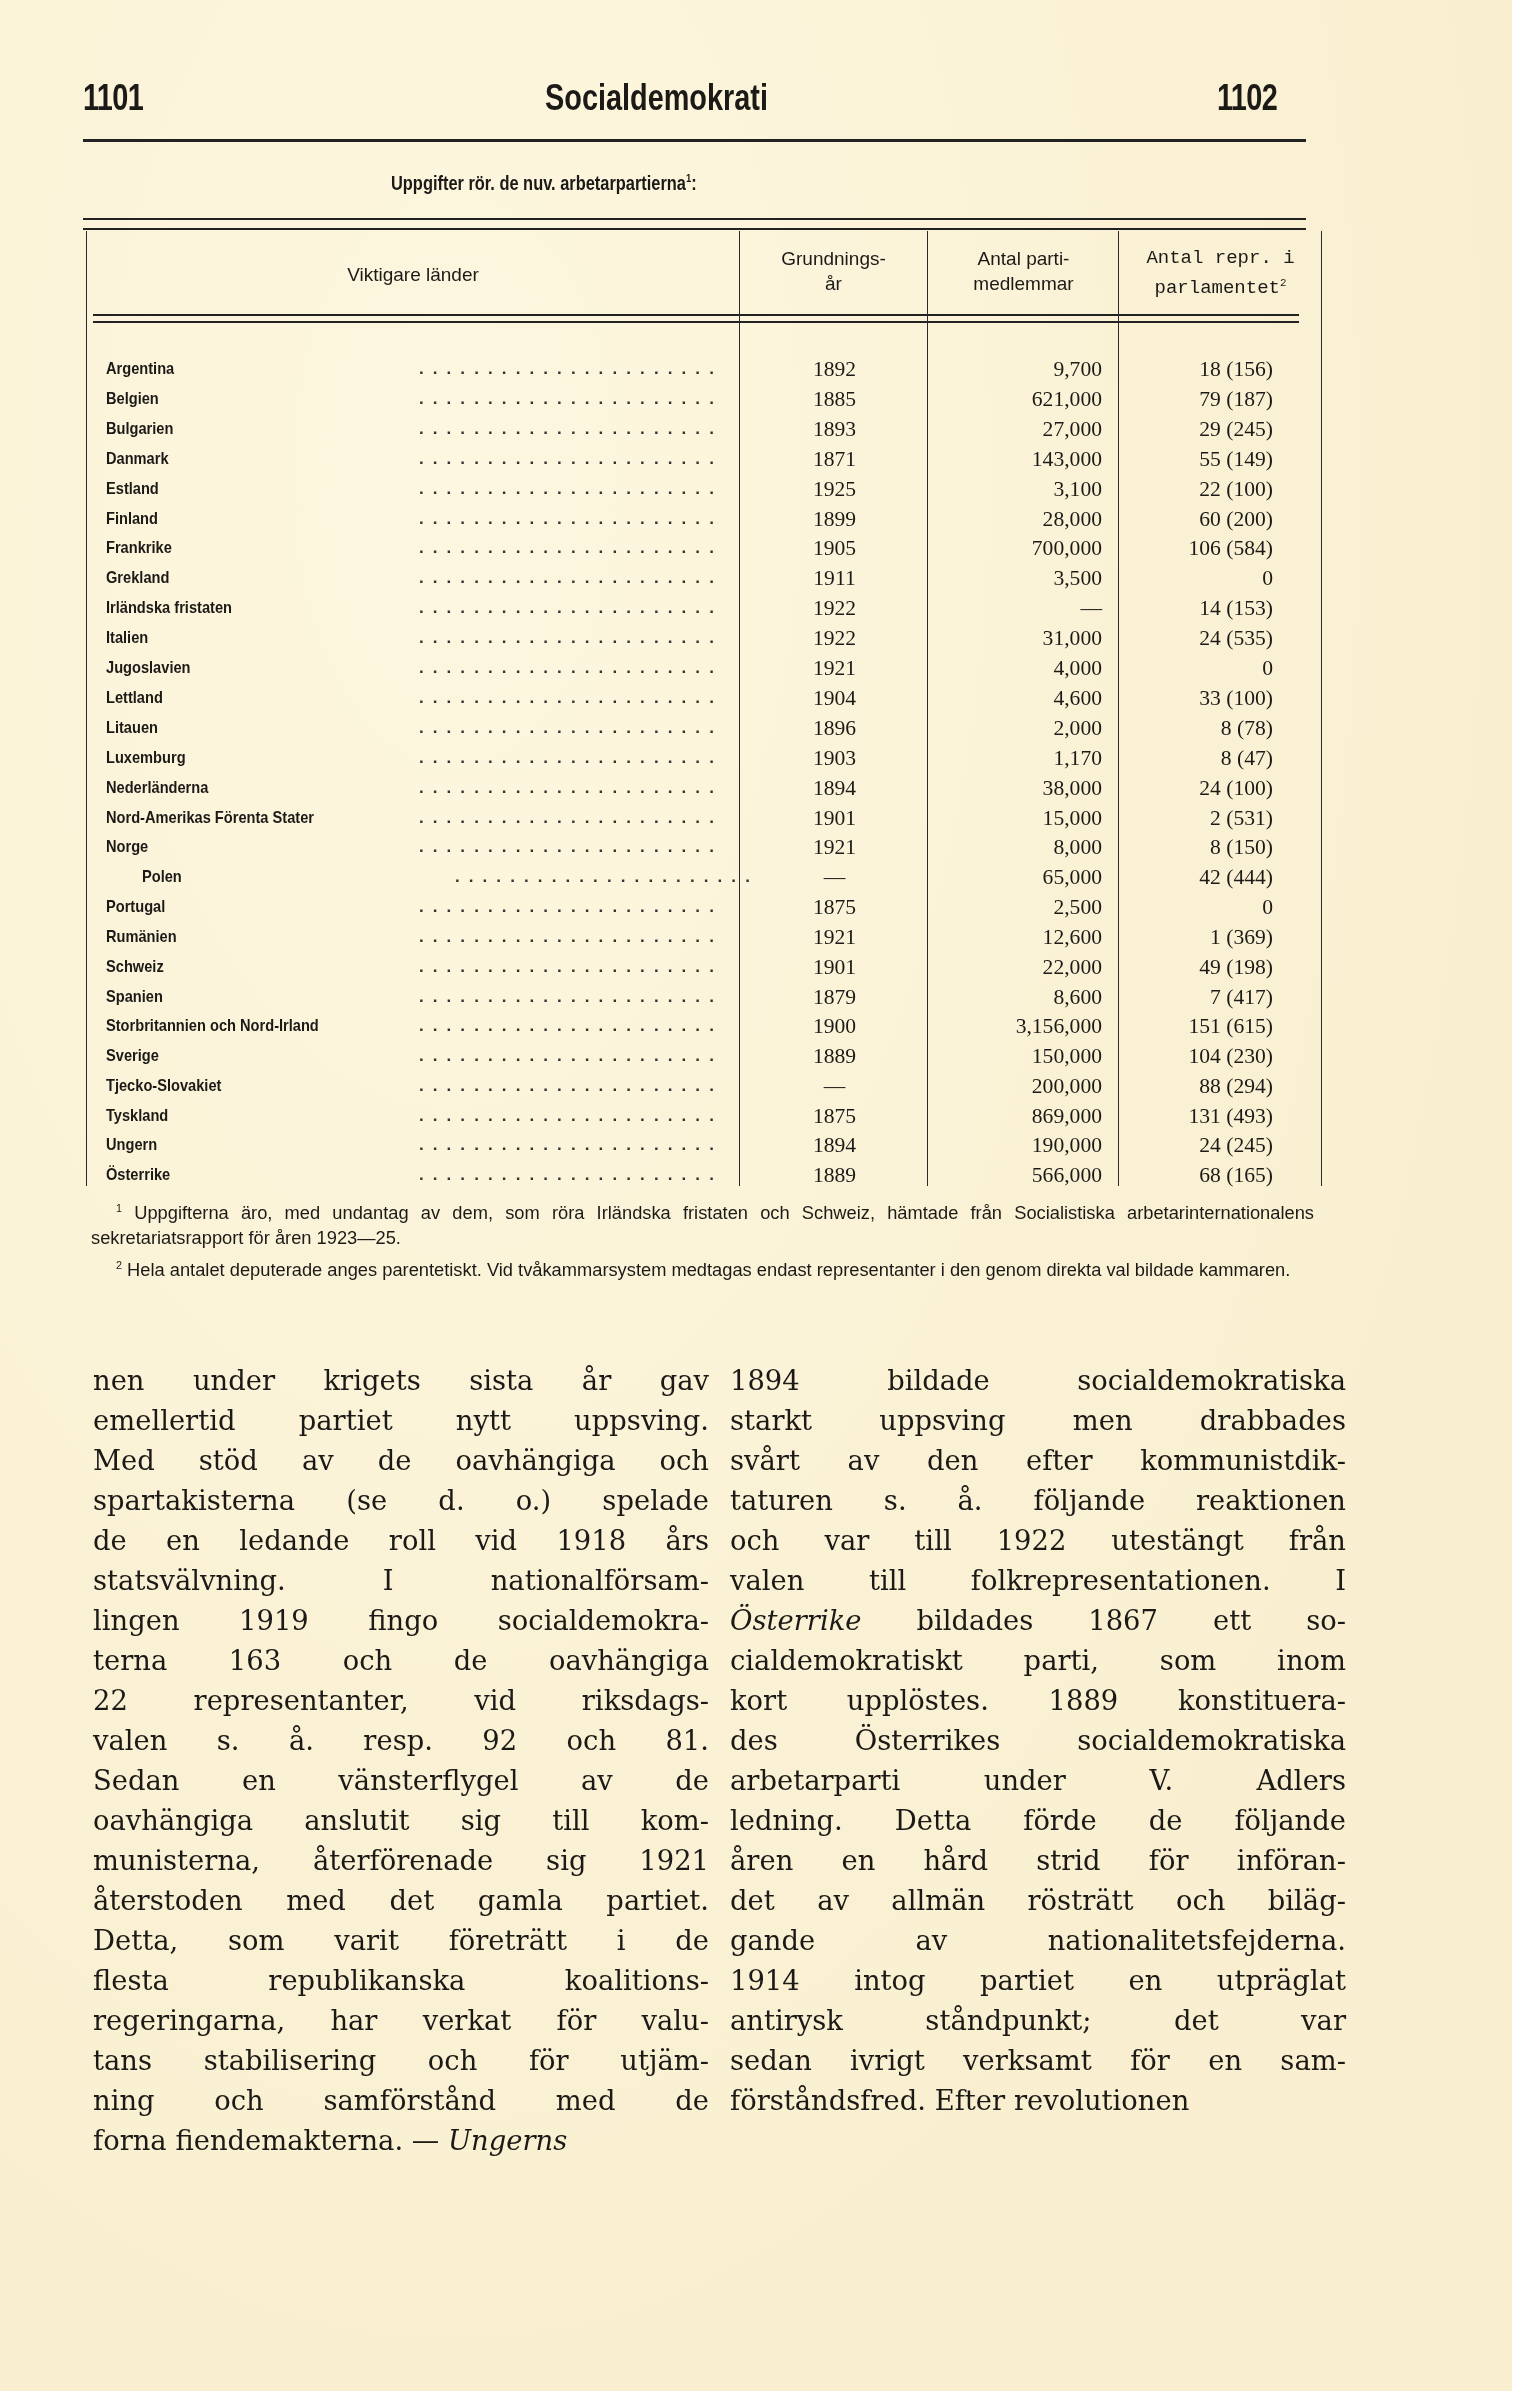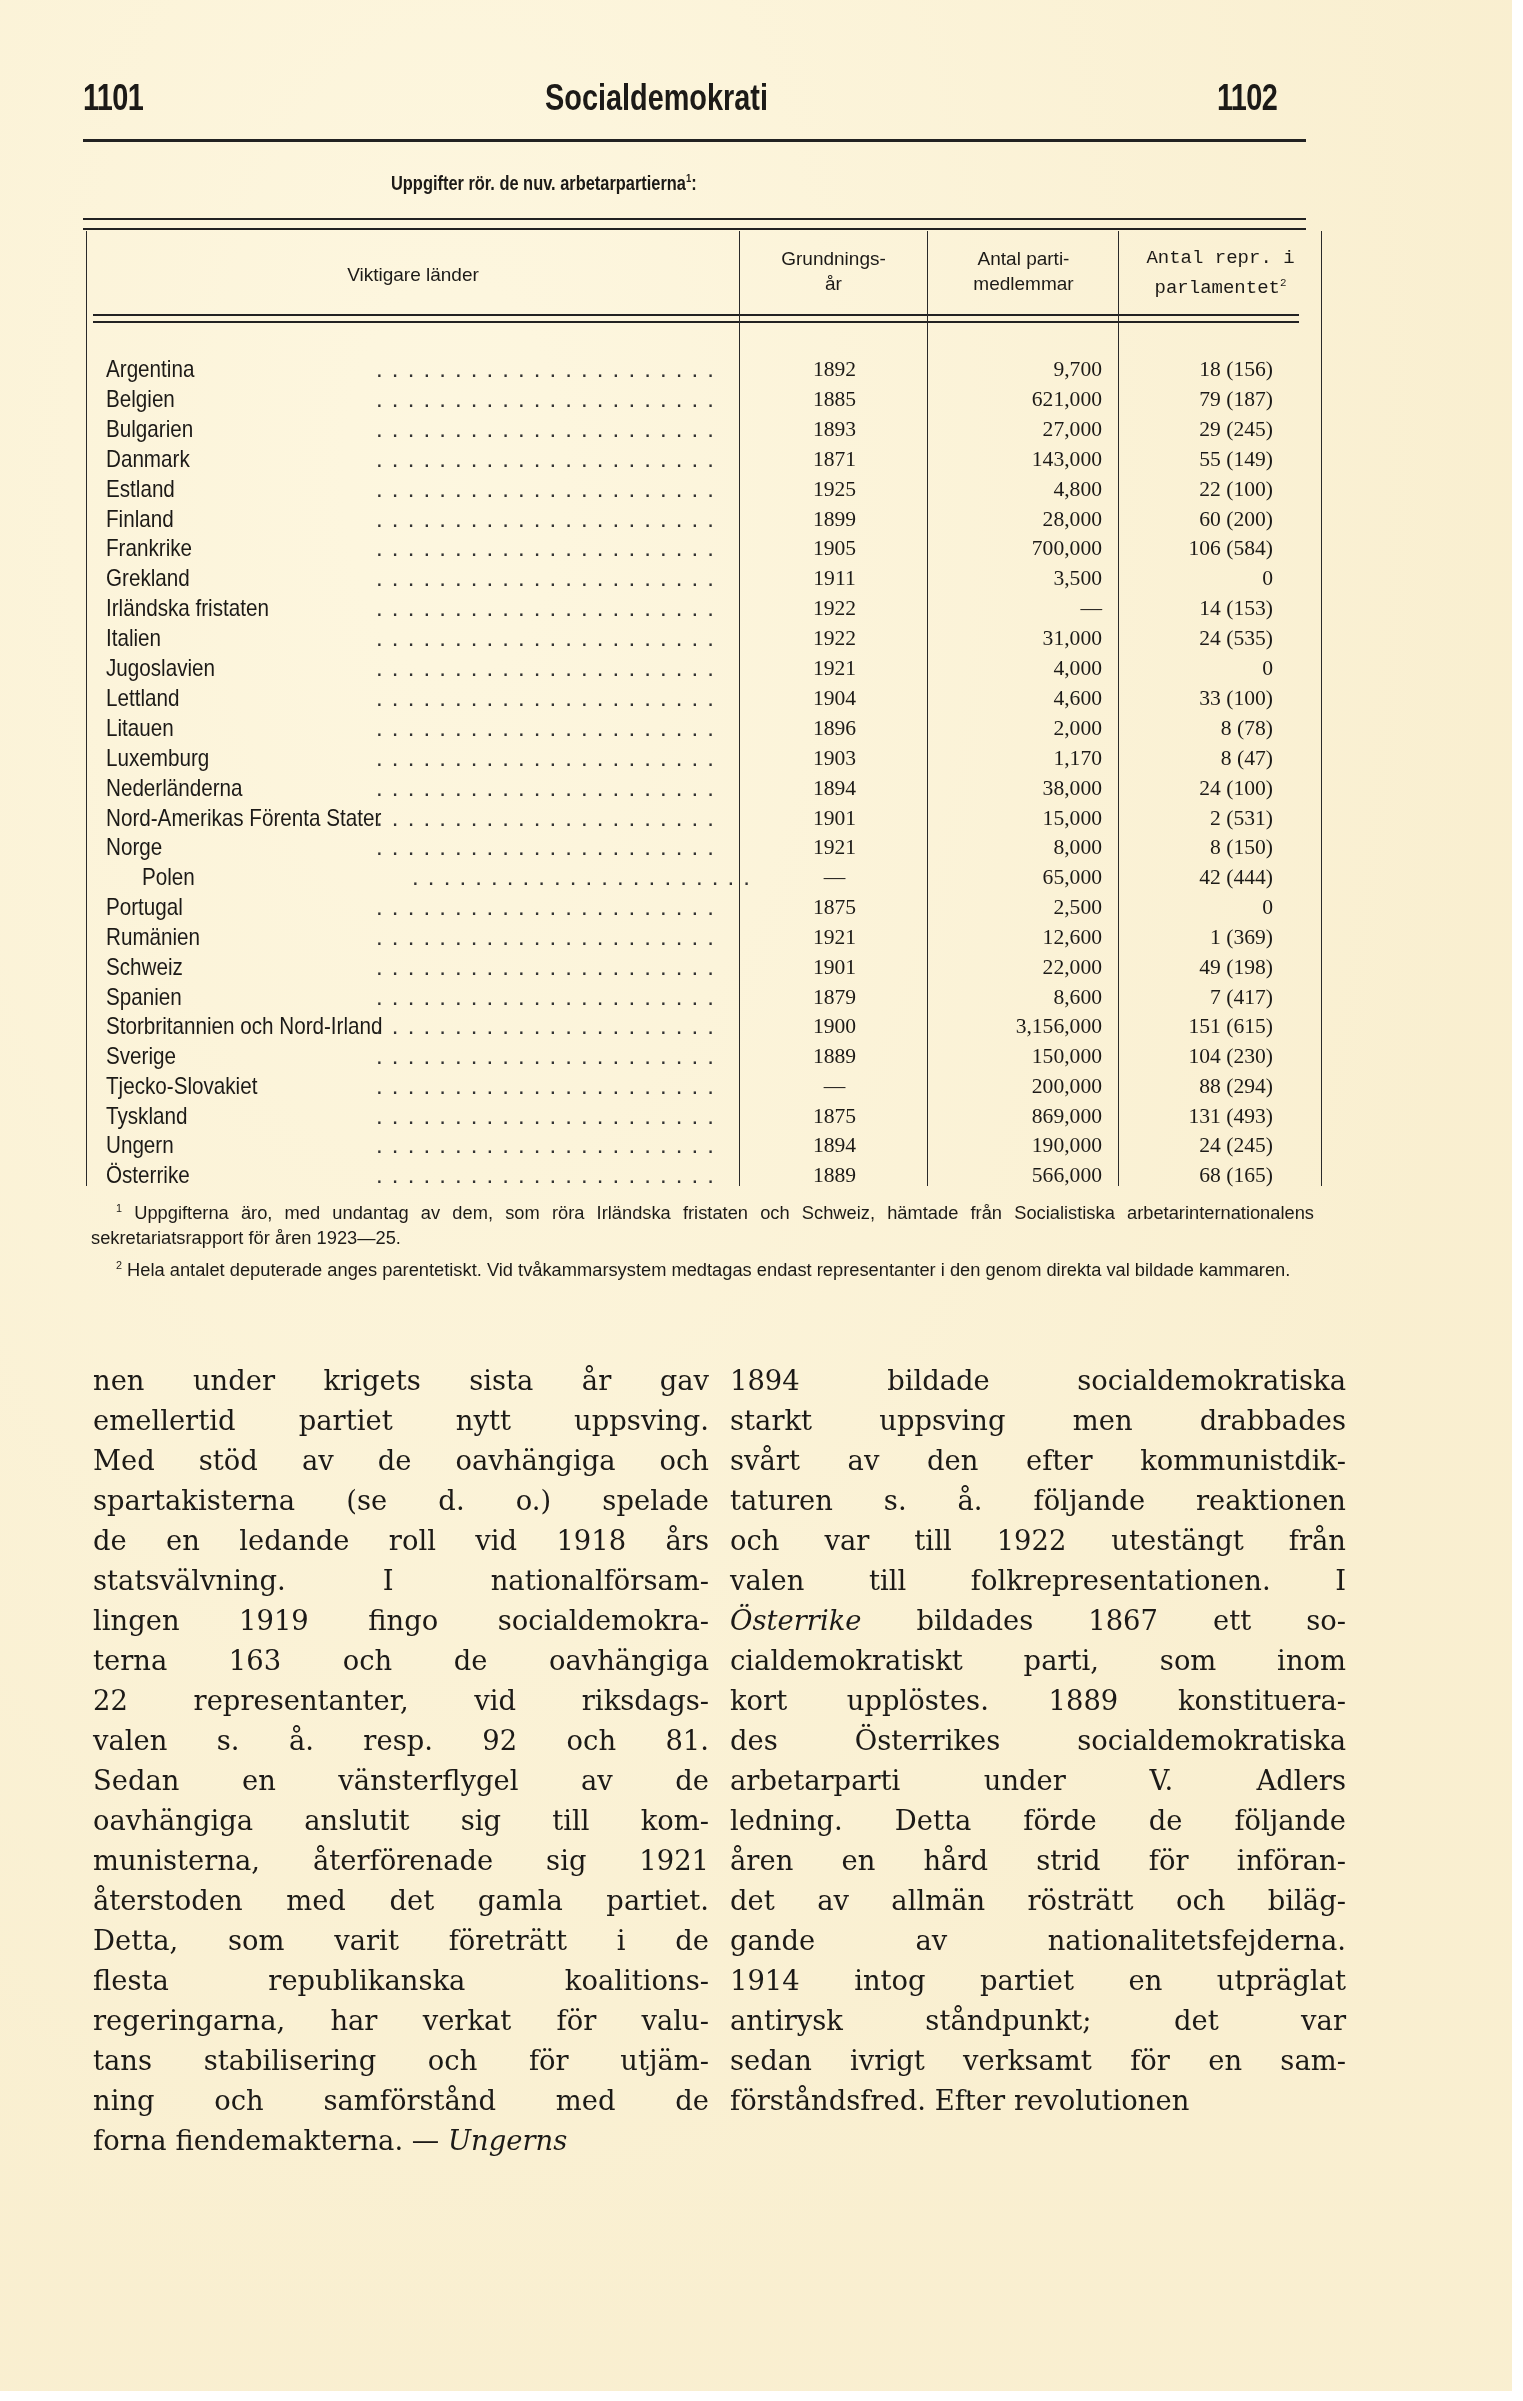--- a/index.html
+++ b/index.html
@@ -50,22 +50,22 @@
     position: absolute;
     font-family: "Liberation Sans", sans-serif;
     font-size: 19px; line-height: 25px; text-align: center;
     transform-origin: center top;
   }
   .th sup { font-size: 10.8px; }
 
   .row-name {
     position: absolute; left: 106px; width: 617px;
     font-family: "Liberation Sans", sans-serif;
-    font-size: 24px; line-height: 30px; height: 30px;
-    white-space: nowrap; overflow: hidden;
+    font-size: 17px; line-height: 30px; height: 30px;
+    white-space: nowrap; overflow: hidden; font-weight: bold;
   }
   .row-name .nm { display: inline-block; transform: scaleX(0.86); transform-origin: left center; }
   .row-name .dots {
     position: absolute; right: 0; top: 0;
     letter-spacing: 9.1px;
     color: #333;
   }
   .cell {
     position: absolute; height: 30px; line-height: 30px;
     font-family: "Liberation Serif", serif;
@@ -150,21 +150,21 @@
       <div class="row-name" style="top: 414px;"><span class="nm">Bulgarien</span><span class="dots">......................</span></div>
       <div class="cell c-year" style="top: 414px;">1893</div>
       <div class="cell c-mem" style="top: 414px;">27,000</div>
       <div class="cell c-rep" style="top: 414px;">29 (245)</div>
       <div class="row-name" style="top: 444px;"><span class="nm">Danmark</span><span class="dots">......................</span></div>
       <div class="cell c-year" style="top: 444px;">1871</div>
       <div class="cell c-mem" style="top: 444px;">143,000</div>
       <div class="cell c-rep" style="top: 444px;">55 (149)</div>
       <div class="row-name" style="top: 474px;"><span class="nm">Estland</span><span class="dots">......................</span></div>
       <div class="cell c-year" style="top: 474px;">1925</div>
-      <div class="cell c-mem" style="top: 474px;">4,800</div>
+      <div class="cell c-mem" style="top: 474px;">3,100</div>
       <div class="cell c-rep" style="top: 474px;">22 (100)</div>
       <div class="row-name" style="top: 504px;"><span class="nm">Finland</span><span class="dots">......................</span></div>
       <div class="cell c-year" style="top: 504px;">1899</div>
       <div class="cell c-mem" style="top: 504px;">28,000</div>
       <div class="cell c-rep" style="top: 504px;">60 (200)</div>
       <div class="row-name" style="top: 533px;"><span class="nm">Frankrike</span><span class="dots">......................</span></div>
       <div class="cell c-year" style="top: 533px;">1905</div>
       <div class="cell c-mem" style="top: 533px;">700,000</div>
       <div class="cell c-rep" style="top: 533px;">106 (584)</div>
       <div class="row-name" style="top: 563px;"><span class="nm">Grekland</span><span class="dots">......................</span></div>

